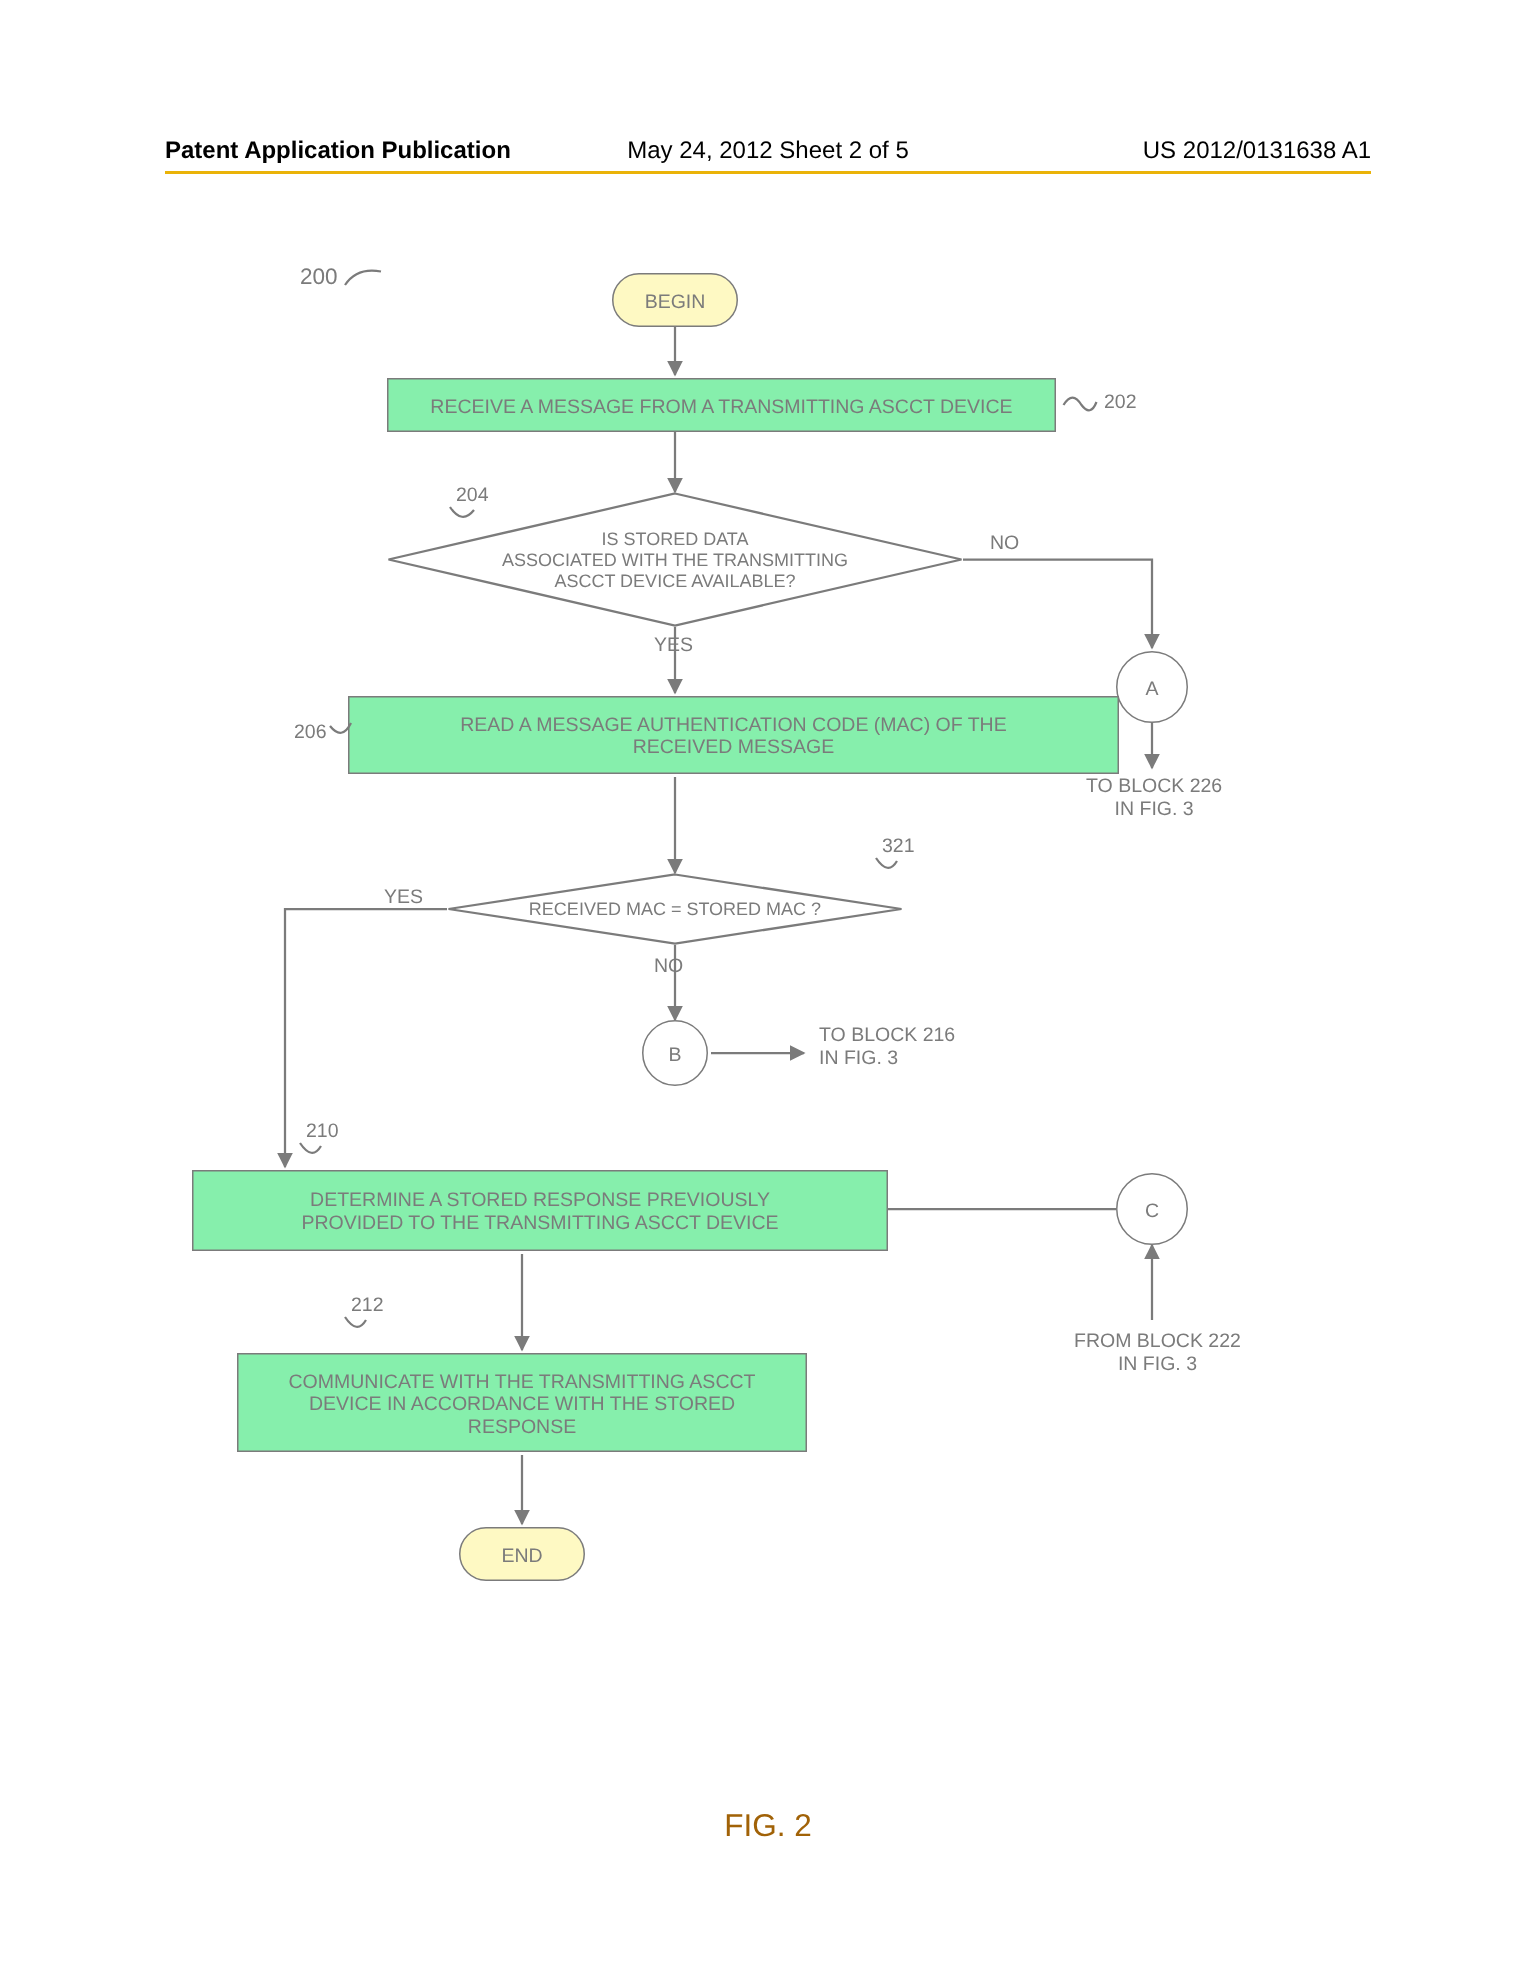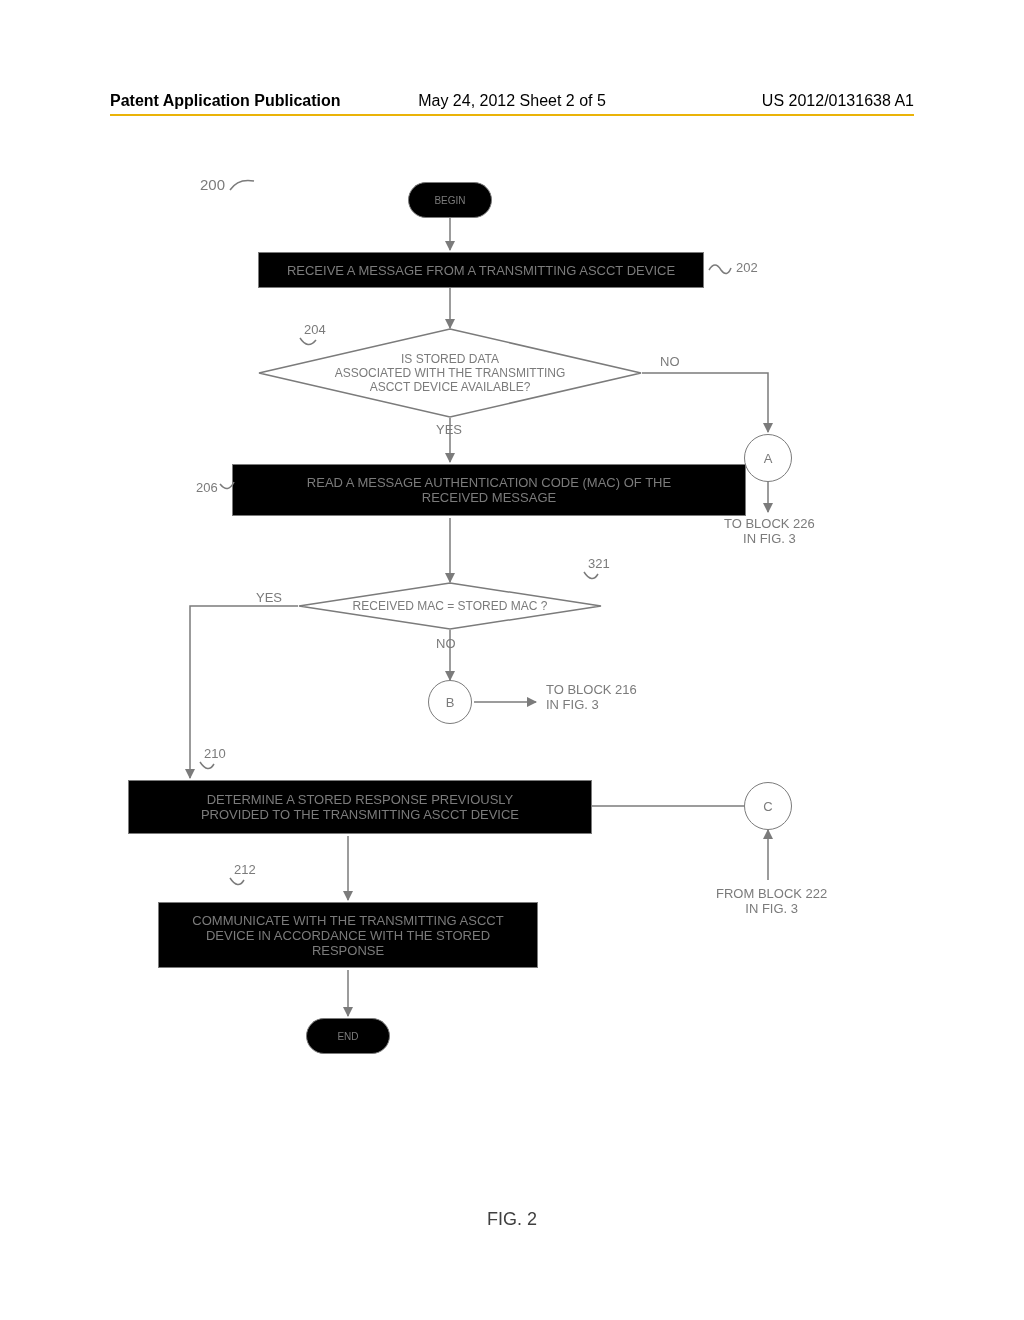--- a/index.html
+++ b/index.html
@@ -30,49 +30,49 @@
   .header-left { font-weight: bold; flex: 1; }
   .header-mid  { flex: 1; text-align: center; }
   .header-right{ flex: 1; text-align: right; }
 
   .caption {
     position: absolute;
     bottom: 90px;
     left: 0;
     right: 0;
     text-align: center;
-    font-size: 18px;
-    color: #404040;
+    font-size: 21px;
+    color: #a16207;
   }
 
   
   .node {
     position: absolute;
     box-sizing: border-box;
   }
   .box {
     border: 1.5px solid #7b7b7b;
     display: flex;
     align-items: center;
     justify-content: center;
     text-align: center;
     font-size: 13px;
     color: #7b7b7b;
     padding: 4px 8px;
-    background: #000000;
+    background: #86efac;
   }
   .terminator {
     border: 1.5px solid #7b7b7b;
     border-radius: 999px;
     display: flex;
     align-items: center;
     justify-content: center;
-    font-size: 10px;
-    color: #7b7b7b;
-    background: #000000;
+    font-size: 13px;
+    color: #7b7b7b;
+    background: #fef9c3;
   }
   .circle {
     border: 1.5px solid #7b7b7b;
     border-radius: 50%;
     display: flex;
     align-items: center;
     justify-content: center;
     font-size: 13px;
     color: #7b7b7b;
     background: #fff;

